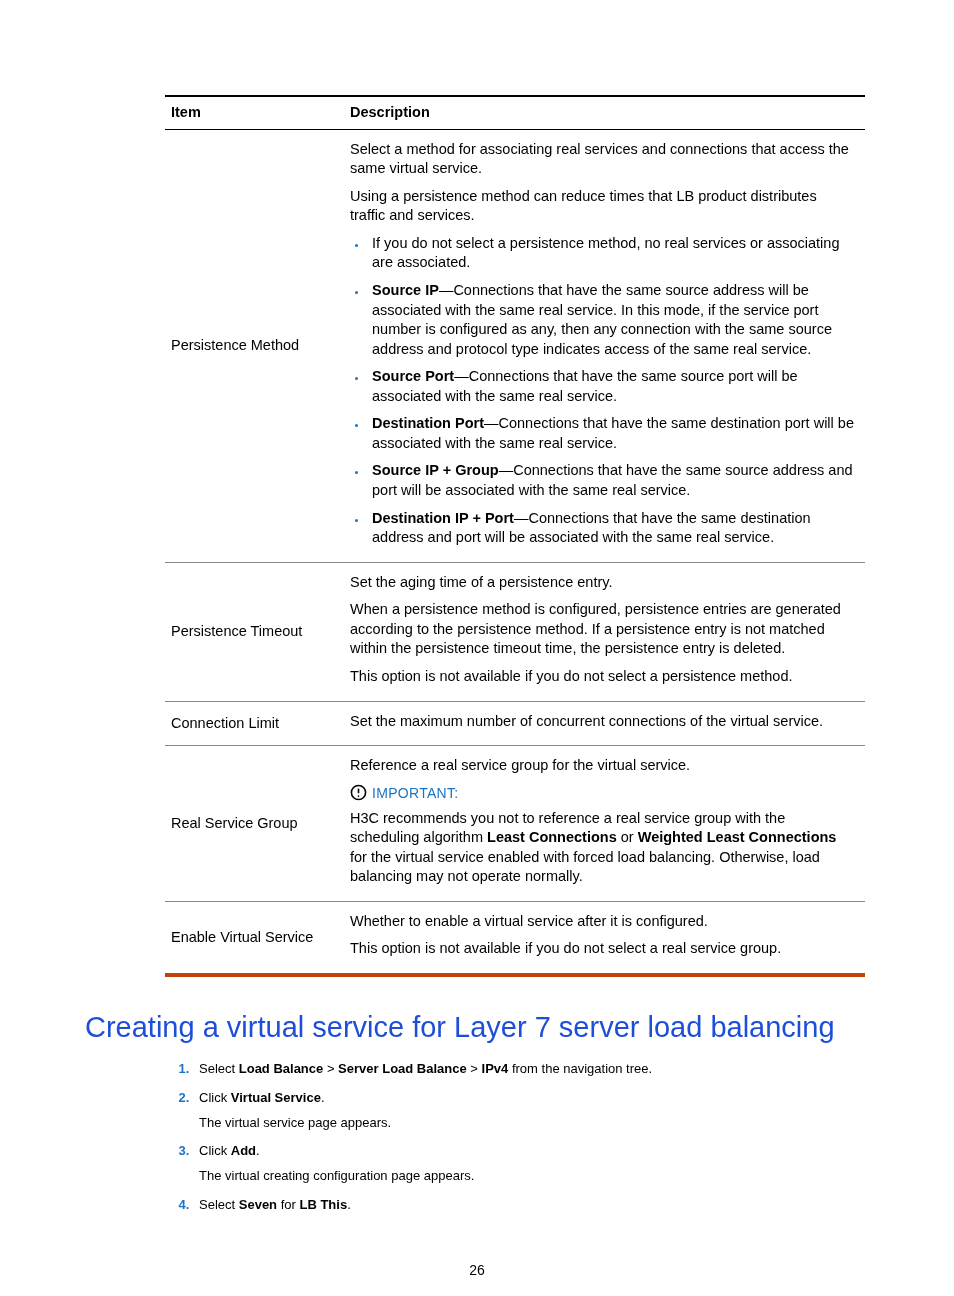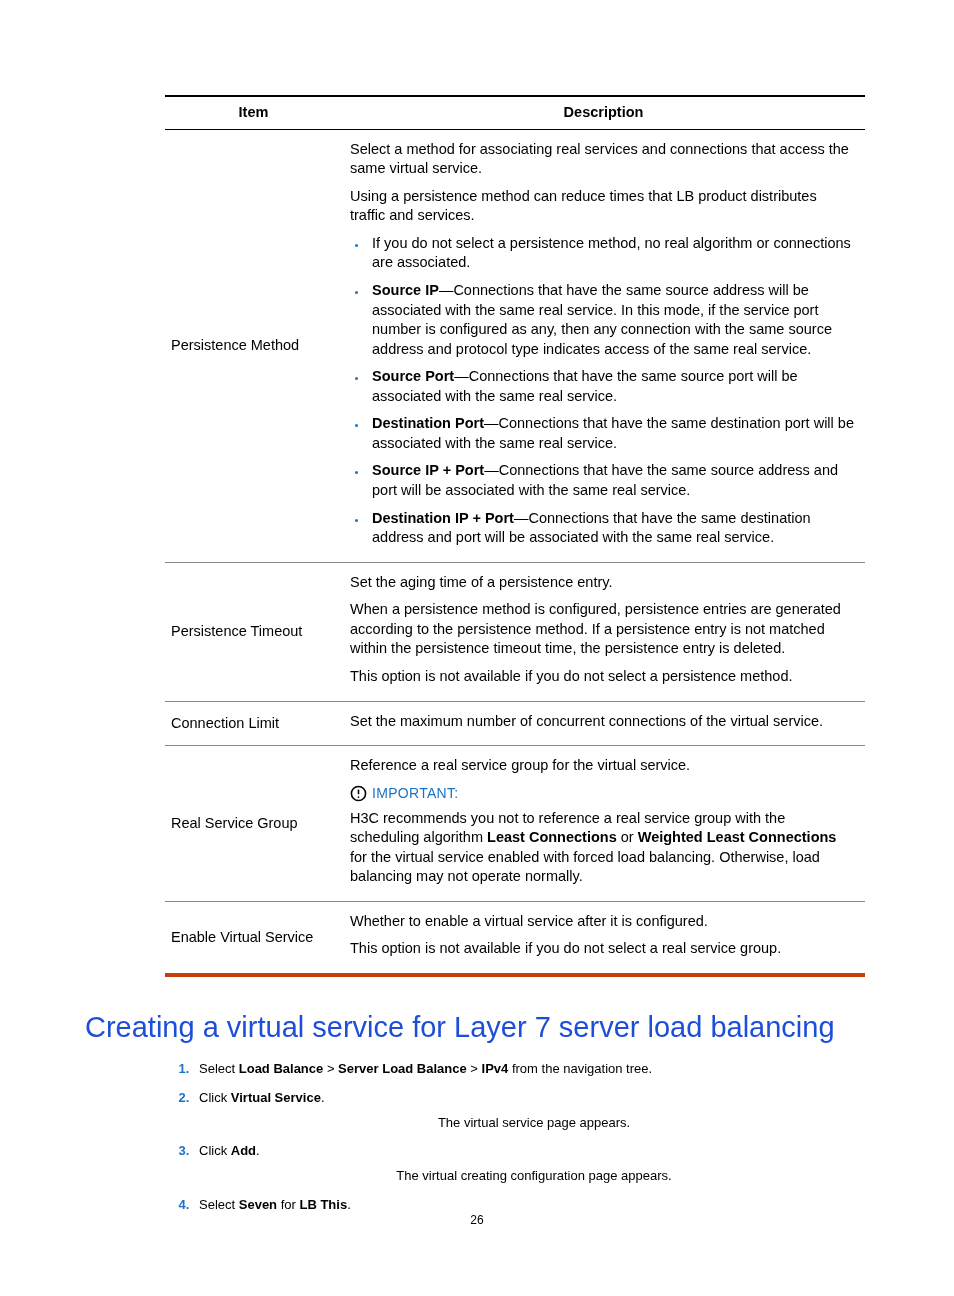--- a/index.html
+++ b/index.html
@@ -19,21 +19,21 @@
     top: 95px;
   }
   table.doc-table {
     border-collapse: collapse;
     width: 700px;
     margin-left: 80px;
     font-size: 14.5px;
     line-height: 1.35;
   }
   table.doc-table th {
-    text-align: center;
+    text-align: left;
     font-weight: bold;
     padding: 6px 8px 6px 6px;
     border-top: 2px solid #000;
     border-bottom: 1.5px solid #000;
   }
   table.doc-table th.col-item { width: 165px; }
   table.doc-table td {
     vertical-align: middle;
     padding: 6px 8px 6px 6px;
     border-bottom: 0.5px solid #888;
@@ -43,21 +43,20 @@
   .desc p { margin: 4px 8px 8px 0; }
   .desc ul { margin: 2px 0 4px 0; padding-left: 18px; }
   .desc ul li { margin: 3px 0 8px 0; padding-left: 4px; }
   .desc ul li::marker { color: #1a73c7; font-size: 11px; }
   .important-line {
     color: #1a73c7;
     font-size: 14px;
     letter-spacing: 0.3px;
     margin: 6px 0 6px 0;
     display: flex;
-    align-items: center;
     gap: 5px;
   }
   .important-icon {
     display: inline-flex;
     width: 17px; height: 17px;
   }
   h2.section-heading {
     font-weight: normal;
     color: #1d4ed8;
     font-size: 29px;
@@ -65,28 +64,28 @@
     font-family: Arial, Helvetica, sans-serif;
   }
   ol.steps {
     margin: 0 0 0 80px;
     padding-left: 28px;
     font-size: 13px;
     line-height: 1.45;
   }
   ol.steps > li { padding-left: 6px; margin-bottom: 10px; }
   ol.steps > li::marker { color: #1a73c7; font-weight: bold; }
-  ol.steps p { margin: 6px 0 0 0; text-align: center; }
+  ol.steps p { margin: 6px 0 0 0; }
   .bold { font-weight: bold; }
   .pagenum {
     position: absolute;
     left: 0; right: 0;
-    top: 1213px;
+    top: 1262px;
     text-align: center;
-    font-size: 12px;
+    font-size: 14px;
   }
 </style>
 </head>
 <body>
 
 <div class="page">
 
 <table class="doc-table">
   <thead>
     <tr>
@@ -95,25 +94,25 @@
     </tr>
   </thead>
   <tbody>
 
     <tr>
       <td class="item-cell">Persistence Method</td>
       <td class="desc">
         <p>Select a method for associating real services and connections that access the same virtual service.</p>
         <p>Using a persistence method can reduce times that LB product distributes traffic and services.</p>
         <ul>
-          <li>If you do not select a persistence method, no real algorithm or connections are associated.</li>
+          <li>If you do not select a persistence method, no real services or associating are associated.</li>
           <li><span class="bold">Source IP</span><span>—Connections that have the same source address will be associated with the same real service. In this mode, if the service port number is configured as any, then any connection with the same source address and protocol type indicates access of the same real service.</span></li>
           <li><span class="bold">Source Port</span><span>—Connections that have the same source port will be associated with the same real service.</span></li>
           <li><span class="bold">Destination Port</span><span>—Connections that have the same destination port will be associated with the same real service.</span></li>
-          <li><span class="bold">Source IP + Port</span><span>—Connections that have the same source address and port will be associated with the same real service.</span></li>
+          <li><span class="bold">Source IP + Group</span><span>—Connections that have the same source address and port will be associated with the same real service.</span></li>
           <li><span class="bold">Destination IP + Port</span><span>—Connections that have the same destination address and port will be associated with the same real service.</span></li>
         </ul>
       </td>
     </tr>
 
     <tr>
       <td class="item-cell">Persistence Timeout</td>
       <td class="desc">
         <p>Set the aging time of a persistence entry.</p>
         <p>When a persistence method is configured, persistence entries are generated according to the persistence method. If a persistence entry is not matched within the persistence timeout time, the persistence entry is deleted.</p>

